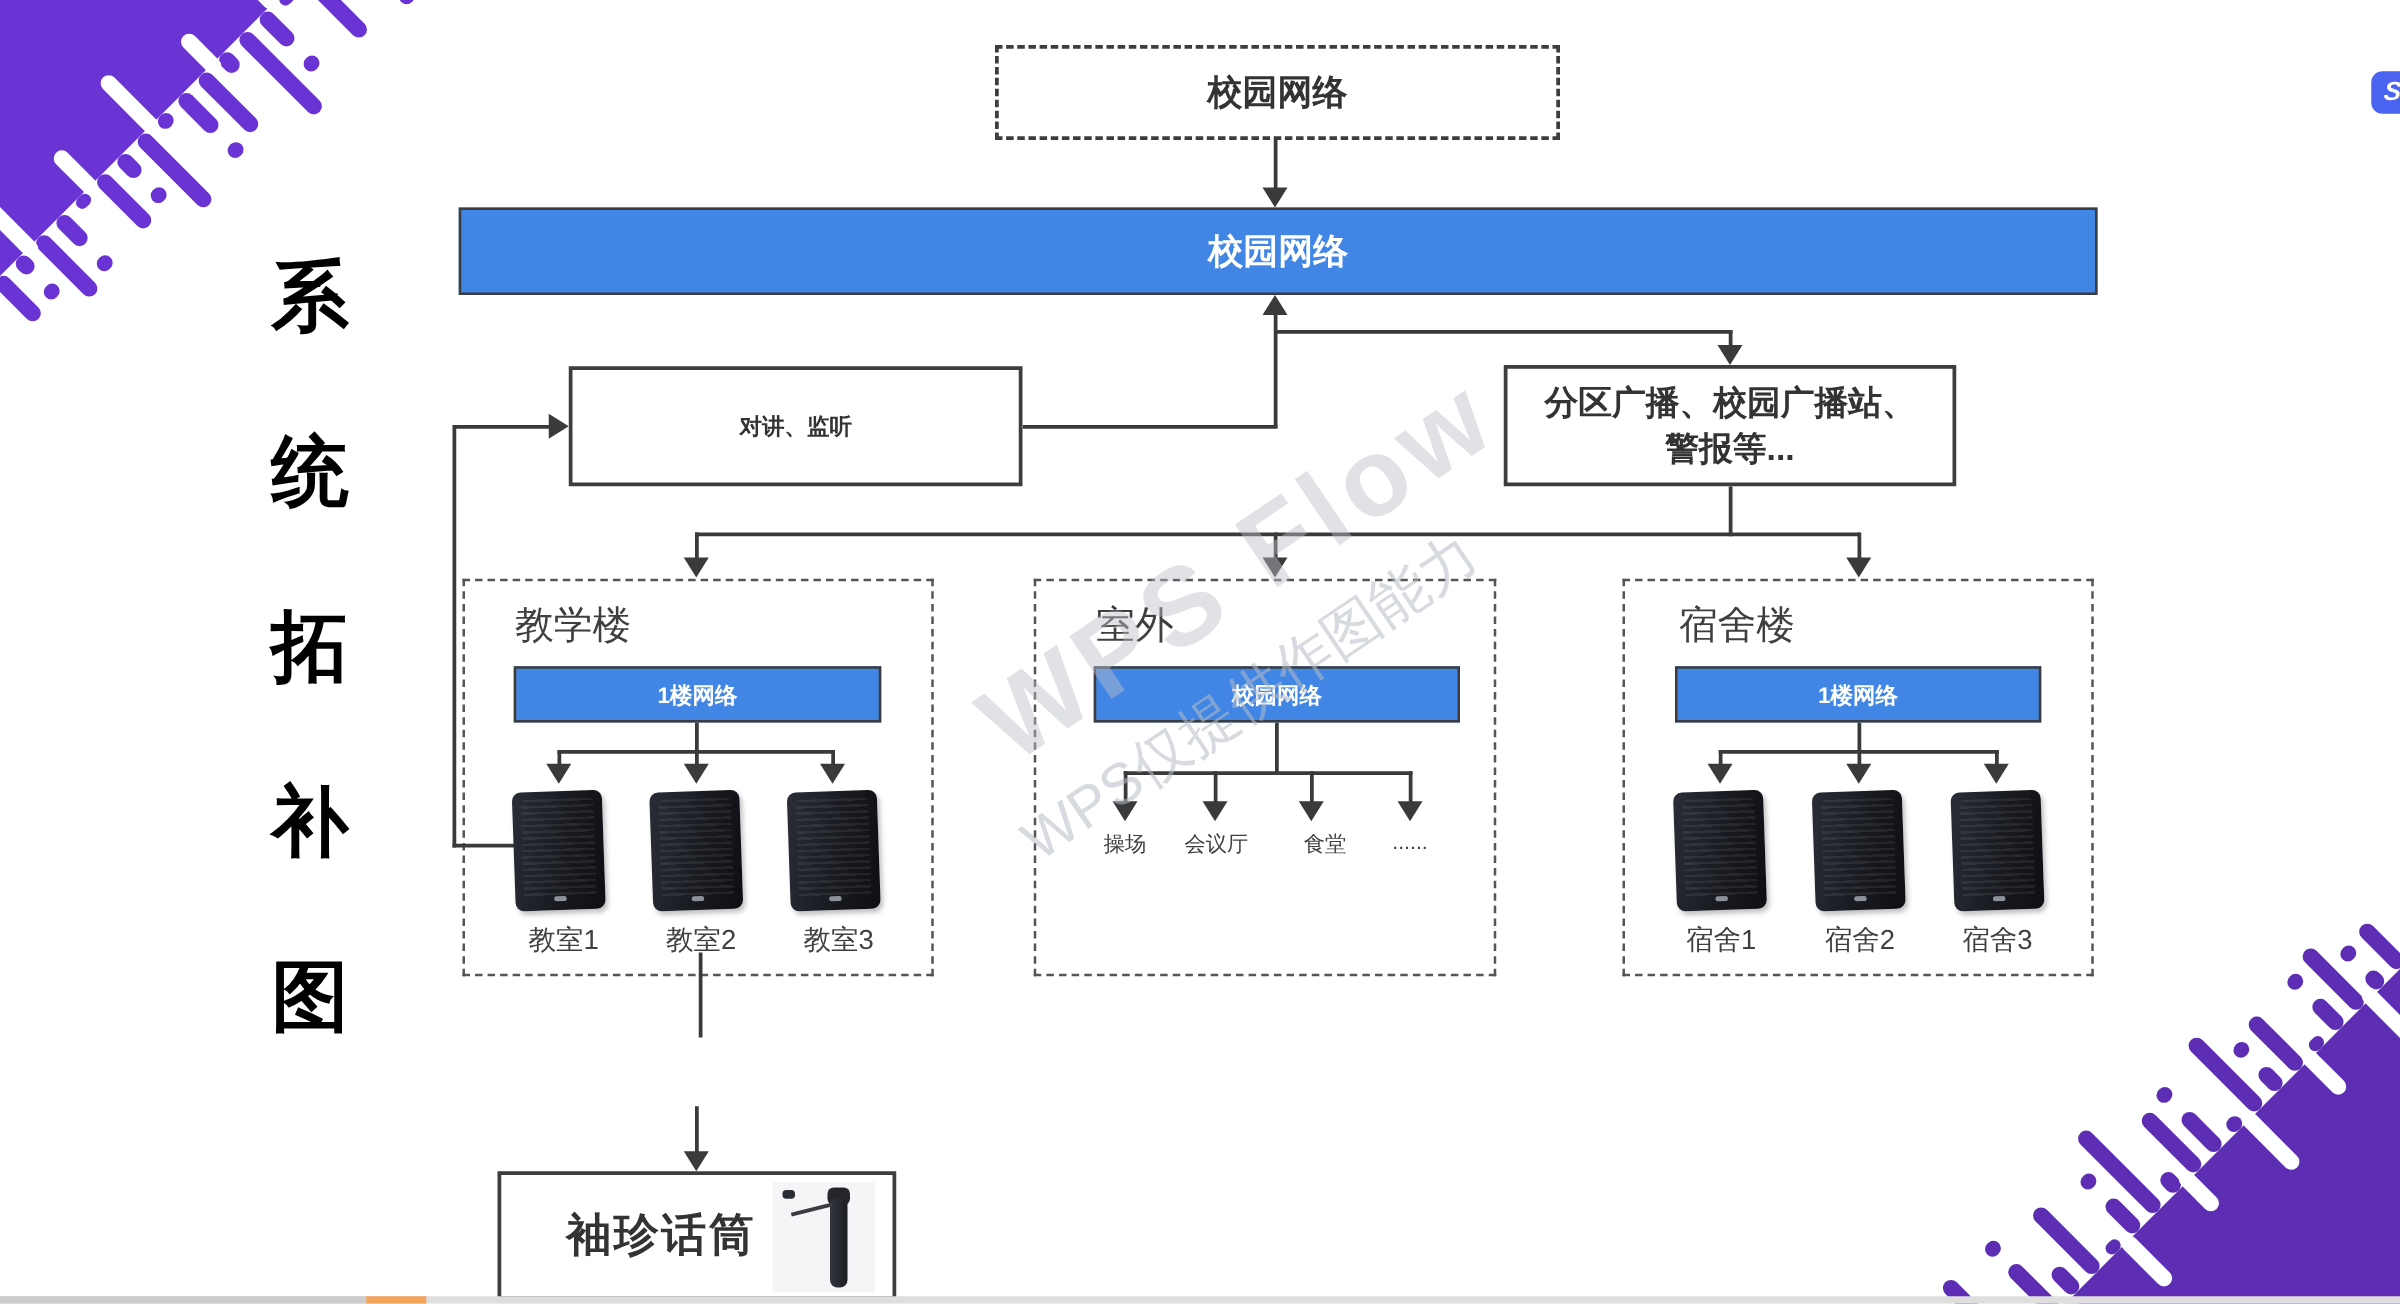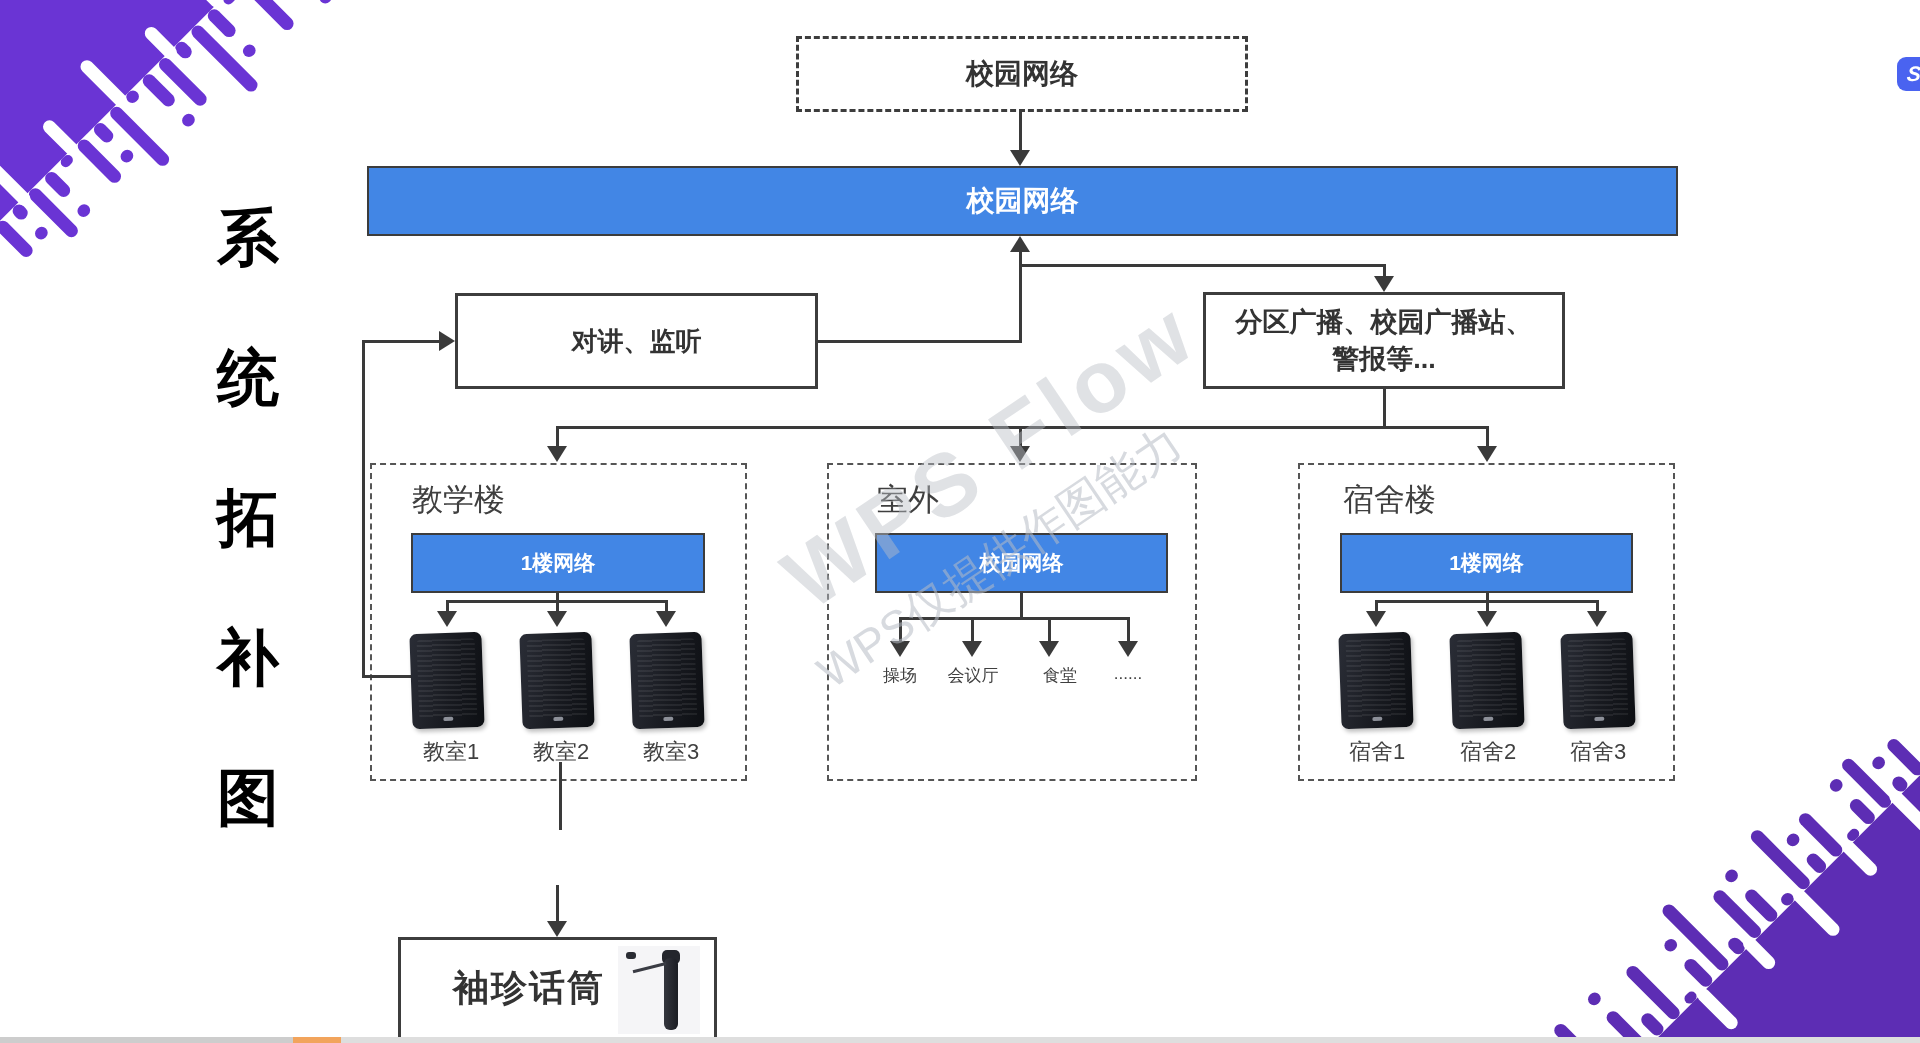--- a/index.html
+++ b/index.html
@@ -20,26 +20,26 @@
   .ah-right{border-top:10px solid transparent;border-bottom:10px solid transparent;border-left:16px solid var(--line);}
 
   
   .node{position:absolute;background:#fff;border:3px solid #3d3d3d;display:flex;
         align-items:center;justify-content:center;color:#333;z-index:12;}
   .dashed-node{border-style:dashed;}
   .station{left:796px;top:36px;width:452px;height:76px;font-size:28px;font-weight:700;}
   .busbar{position:absolute;background:var(--accent-blue);border:2px solid var(--bar-border);
           color:#fff;display:flex;align-items:center;justify-content:center;z-index:12;}
   .busbar-main{left:367px;top:166px;width:1311px;height:70px;font-size:28px;font-weight:700;}
-  .intercom{left:455px;top:293px;width:363px;height:96px;font-size:26px;font-weight:700;border-width:3px;}
+  .intercom{left:455px;top:293px;width:363px;height:96px;font-size:18px;font-weight:700;border-width:3px;}
   .zonebox{left:1203px;top:292px;width:362px;height:97px;font-size:27px;font-weight:700;
            flex-direction:column;line-height:37px;border-width:3px;}
   .container{position:absolute;top:463px;height:318px;border:2px dashed #555;background:transparent;z-index:9;}
   .container-label{position:absolute;font-size:31px;color:var(--ink);z-index:12;}
-  .subbar{height:60px;font-size:21px;font-weight:700;}
+  .subbar{height:45px;font-size:18px;font-weight:700;}
   .itemlabel{position:absolute;width:110px;text-align:center;font-size:22px;color:var(--ink);z-index:12;}
   .outlabel{position:absolute;width:120px;text-align:center;font-size:17px;color:var(--ink);z-index:12;}
   .pairing{left:467px;top:830px;width:181px;height:55px;font-size:22px;border-width:2px;}
   .micbox{left:398px;top:937px;width:319px;height:103px;border-width:3px;justify-content:flex-start;}
   .micbox .mic-title{font-size:36px;font-weight:700;margin-left:52px;letter-spacing:2px;color:#333;}
 
   
   .speaker{position:absolute;width:72px;height:95px;border-radius:7px;z-index:12;
     background:linear-gradient(100deg,#2a2d36 0%,#181a20 55%,#0d0f13 100%);
     transform:rotate(-2deg);box-shadow:2px 3px 4px rgba(0,0,0,0.25);}

